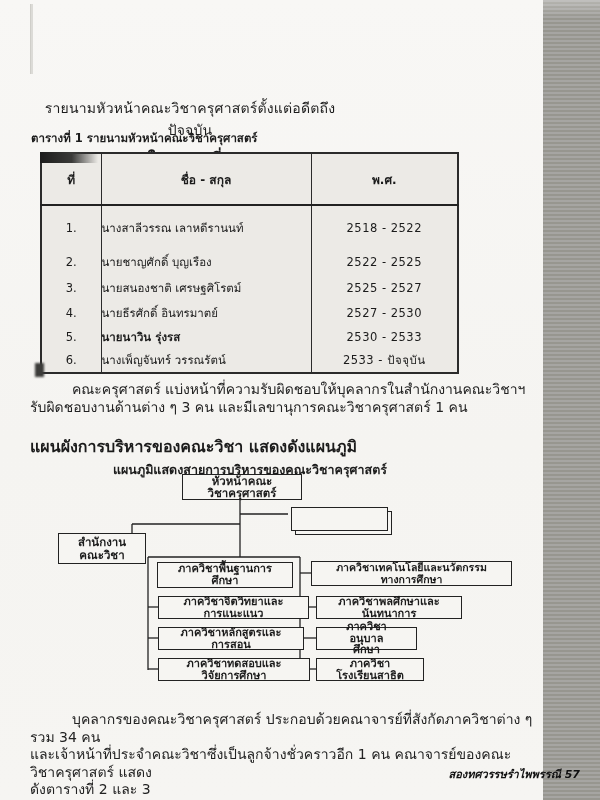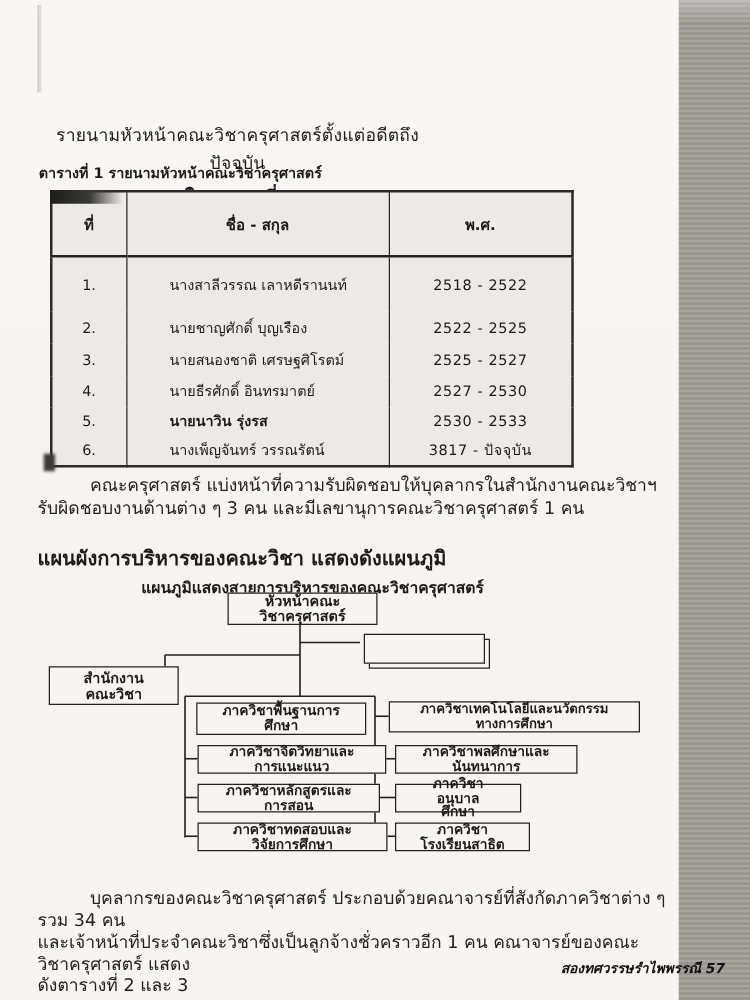--- a/index.html
+++ b/index.html
@@ -29,21 +29,21 @@
   
   .roster-table {
     position:absolute; left:40px; top:152px; width:417px; height:222px;
     border-collapse:collapse; table-layout:fixed;
     background:#eceae6; border:2px solid #2b2b2b; font-size:11.5px;
   }
   .roster-table th, .roster-table td { border-left:1px solid #2b2b2b; vertical-align:middle; }
   .roster-table th:first-child, .roster-table td:first-child { border-left:none; }
   .roster-table thead th { height:52px; border-bottom:2.5px solid #222; font-size:12px; font-weight:bold; text-align:center; }
   .roster-table td.no { text-align:center; }
-  .roster-table td.name { padding-left:34px; }
+  .roster-table td.name { }
   .roster-table td.years { text-align:center; letter-spacing:.5px; }
   .roster-table tr.bold-name td.name { font-weight:bold; }
   .smudge-a { position:absolute; left:40px; top:152px; width:58px; height:11px;
     background:linear-gradient(90deg,#1c1c1c 0%,#3a3a38 55%,rgba(60,60,58,0)); filter:blur(.6px); }
   .smudge-b { position:absolute; left:35px; top:363px; width:9px; height:14px;
     background:#3c3c3a; filter:blur(1.2px); }
   
   .para { position:absolute; font-size:14px; line-height:17.5px; color:#222; width:505px; }
   .para1 { left:30px; top:381px; }
   .para2 { left:30px; top:711px; }
@@ -109,21 +109,21 @@
         <td class="years">2527 - 2530</td>
       </tr>
       <tr class="bold-name" style="height:22px">
         <td class="no">5.</td>
         <td class="name">นายนาวิน  รุ่งรส</td>
         <td class="years">2530 - 2533</td>
       </tr>
       <tr style="height:25px">
         <td class="no">6.</td>
         <td class="name">นางเพ็ญจันทร์  วรรณรัตน์</td>
-        <td class="years">3817 - ปัจจุบัน</td>
+        <td class="years">2533 - ปัจจุบัน</td>
       </tr>
     </tbody>
   </table>
   <div class="smudge-a"></div>
   <div class="smudge-b"></div>
 
   <div class="para para1">
     <div class="indent">คณะครุศาสตร์   แบ่งหน้าที่ความรับผิดชอบให้บุคลากรในสำนักงานคณะวิชาฯ</div>
     <div>รับผิดชอบงานด้านต่าง ๆ 3 คน  และมีเลขานุการคณะวิชาครุศาสตร์ 1 คน</div>
   </div>
@@ -148,21 +148,21 @@
       <line x1="300" y1="638" x2="316" y2="638"></line>
       <line x1="300" y1="669" x2="316" y2="669"></line>
     </g>
   </svg>
 
   <div class="obox" style="left:182px;top:474px;width:120px;height:26px;font-size:11.5px">หัวหน้าคณะวิชาครุศาสตร์</div>
 
   <div class="oshadow" style="left:295px;top:511px;width:97px;height:24px"></div>
   <div class="oshadow" style="left:291px;top:507px;width:97px;height:24px"></div>
 
-  <div class="obox" style="left:39px;top:533px;width:104px;height:31px;font-size:11.5px">สำนักงานคณะวิชา</div>
+  <div class="obox" style="left:58px;top:533px;width:88px;height:31px;font-size:11.5px">สำนักงานคณะวิชา</div>
 
   <div class="obox" style="left:157px;top:562px;width:136px;height:26px">ภาควิชาพื้นฐานการศึกษา</div>
   <div class="obox" style="left:158px;top:596px;width:151px;height:23px">ภาควิชาจิตวิทยาและการแนะแนว</div>
   <div class="obox" style="left:158px;top:627px;width:146px;height:23px">ภาควิชาหลักสูตรและการสอน</div>
   <div class="obox" style="left:158px;top:658px;width:152px;height:23px">ภาควิชาทดสอบและวิจัยการศึกษา</div>
 
   <div class="obox" style="left:311px;top:561px;width:201px;height:25px;font-size:10.5px">ภาควิชาเทคโนโลยีและนวัตกรรมทางการศึกษา</div>
   <div class="obox" style="left:316px;top:596px;width:146px;height:23px">ภาควิชาพลศึกษาและนันทนาการ</div>
   <div class="obox" style="left:316px;top:627px;width:101px;height:23px">ภาควิชาอนุบาลศึกษา</div>
   <div class="obox" style="left:316px;top:658px;width:108px;height:23px">ภาควิชาโรงเรียนสาธิต</div>

